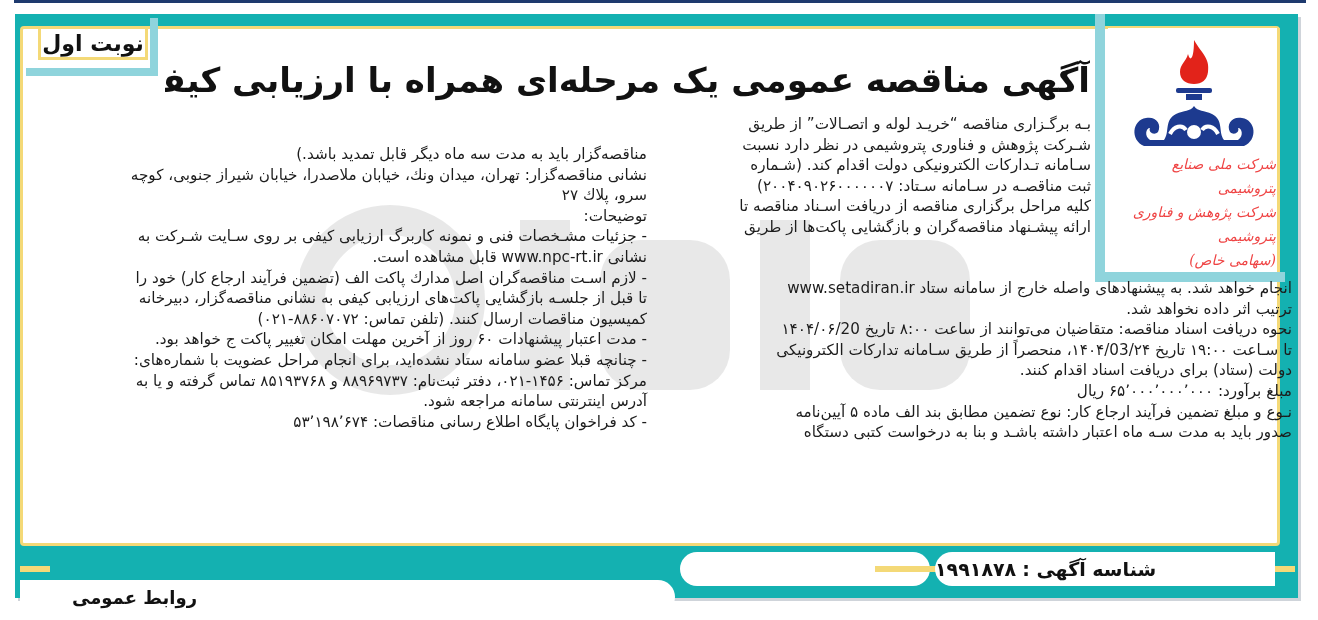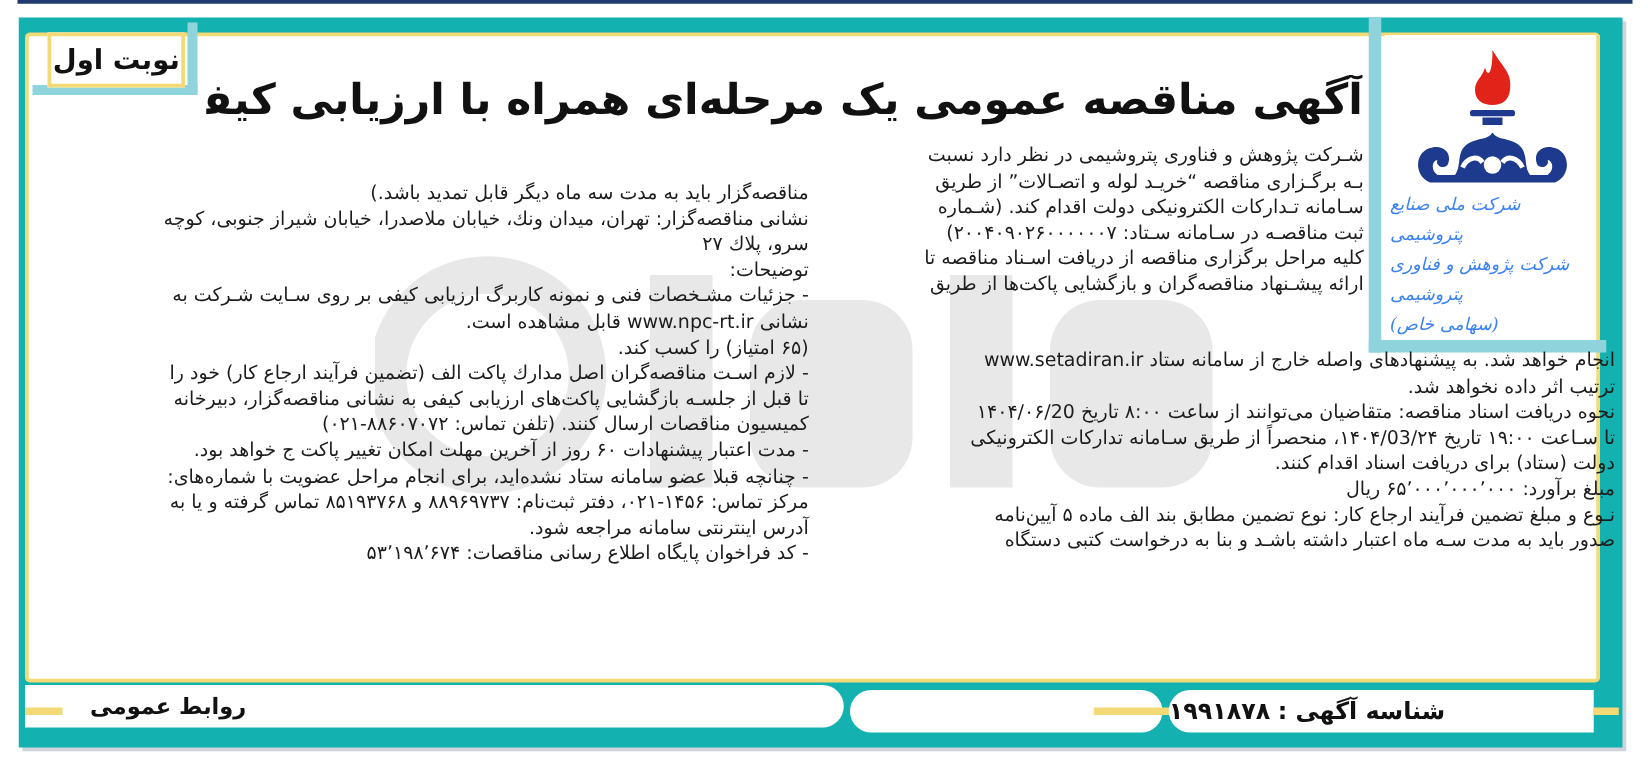--- a/index.html
+++ b/index.html
@@ -16,21 +16,21 @@
   }
   .inner {
     position: absolute; left: 20px; top: 26px; width: 1260px; height: 520px;
     background: #fff;
     border: 3px solid #f4d977;
     border-radius: 4px;
   }
 
   
   .badge {
-    position: absolute; left: 38px; top: 26px; width: 110px; height: 44px;
+    position: absolute; left: 38px; top: 26px; width: 110px; height: 34px;
     background: #fff; border: 3px solid #f4d977;
     display: flex; align-items: center; justify-content: center;
     font-weight: bold; font-size: 22px; color: #111;
     direction: rtl;
   }
   .badge-bar-v { position: absolute; left: 150px; top: 18px; width: 8px; height: 56px; background: #8fd4dc; }
   .badge-bar-h { position: absolute; left: 26px; top: 68px; width: 132px; height: 8px; background: #8fd4dc; }
 
   .headline {
     position: absolute; left: 165px; top: 60px; width: 925px; height: 50px;
@@ -42,43 +42,43 @@
   
   .logo-box {
     position: absolute; left: 1108px; top: 28px; width: 172px; height: 252px;
     background: #fff; border-right: 3px solid #f4d977;
   }
   .logo-bar-v { position: absolute; left: 1095px; top: 14px; width: 10px; height: 268px; background: #8fd4dc; }
   .logo-bar-h { position: absolute; left: 1095px; top: 272px; width: 190px; height: 10px; background: #8fd4dc; }
   .logo-svg { position: absolute; left: 1124px; top: 36px; width: 140px; height: 120px; }
   .logo-text {
     position: absolute; left: 1112px; top: 152px; width: 164px;
-    direction: rtl; text-align: left;
+    direction: rtl; text-align: right;
     font-family: "DejaVu Serif", serif; font-style: italic;
-    font-size: 14px; line-height: 24px; color: #3b82f6;
+    font-size: 14px; line-height: 24px; color: #ef4444;
   }
 
   
   .col {
     position: absolute; direction: rtl; text-align: justify; text-align-last: right;
     font-size: 15.2px; line-height: 20.6px; color: #1c1c1c;
   }
   .col p { margin: 0; }
   .col-right-top { left: 676px; top: 114px; width: 415px; }
   .col-right-bottom { left: 692px; top: 278px; width: 600px; }
   .col-left { left: 35px; top: 124px; width: 612px; margin-top: 20px; }
   .ltr { direction: ltr; unicode-bidi: embed; }
 
   
   .watermark {
     position: absolute; left: 300px; top: 200px; width: 720px; height: 200px;
     pointer-events: none; opacity: 0.13;
   }
   .footer-left-tab {
-    position: absolute; left: 20px; top: 548px; width: 655px; height: 34px; background: #fff;
+    position: absolute; left: 20px; top: 580px; width: 655px; height: 34px; background: #fff;
     border-radius: 0 18px 18px 0;
     display: flex; align-items: center;
     direction: rtl; padding-right: 478px;
     font-size: 18px; font-weight: bold; color: #111;
   }
   .footer-right-tab {
     position: absolute; left: 935px; top: 552px; width: 340px; height: 34px; background: #fff;
     border-radius: 18px 0 0 18px;
     display: flex; align-items: center; justify-content: flex-end;
     direction: rtl; padding-right: 10px;
@@ -122,22 +122,22 @@
 
 <svg class="watermark" viewBox="0 0 720 200">
   <circle cx="90" cy="100" r="80" fill="none" stroke="#555" stroke-width="30"></circle>
   <rect x="220" y="20" width="50" height="170" fill="#555"></rect>
   <rect x="300" y="40" width="130" height="150" rx="40" fill="#555"></rect>
   <rect x="460" y="20" width="50" height="170" fill="#555"></rect>
   <rect x="540" y="40" width="130" height="150" rx="40" fill="#555"></rect>
 </svg>
 
 <div class="col col-right-top">
+  <p>بـه برگـزاری مناقصه “خریـد لوله و اتصـالات” از طریق</p>
   <p>شـرکت پژوهش و فناوری پتروشیمی در نظر دارد نسبت</p>
-  <p>بـه برگـزاری مناقصه “خریـد لوله و اتصـالات” از طریق</p>
   <p>سـامانه تـدارکات الکترونیکی دولت اقدام کند. (شـماره</p>
   <p>ثبت مناقصـه در سـامانه سـتاد: ۲۰۰۴۰۹۰۲۶۰۰۰۰۰۰۷)</p>
   <p>کلیه مراحل برگزاری مناقصه از دریافت اسـناد مناقصه تا</p>
   <p>ارائه پیشـنهاد مناقصه‌گران و بازگشایی پاکت‌ها از طریق</p>
 </div>
 
 <div class="col col-right-bottom">
   <p><span>انجام خواهد شد. به پیشنهادهای واصله خارج از سامانه ستاد</span> <span class="ltr">www.setadiran.ir</span></p>
   <p>ترتیب اثر داده نخواهد شد.</p>
   <p>نحوه دریافت اسناد مناقصه: متقاضیان می‌توانند از ساعت ۸:۰۰ تاریخ ۱۴۰۴/۰۶/20</p>
@@ -148,21 +148,20 @@
   <p>صدور باید به مدت سـه ماه اعتبار داشته باشـد و بنا به درخواست کتبی دستگاه</p>
 </div>
 
 <div class="col col-left">
   <p>مناقصه‌گزار باید به مدت سه ماه دیگر قابل تمدید باشد.)</p>
   <p>نشانی مناقصه‌گزار: تهران، میدان ونك، خیابان ملاصدرا، خیابان شیراز جنوبی، کوچه</p>
   <p>سرو، پلاك ۲۷</p>
   <p>توضیحات:</p>
   <p>- جزئیات مشـخصات فنی و نمونه کاربرگ ارزیابی کیفی بر روی سـایت شـرکت به</p>
   <p>نشانی www.npc-rt.ir قابل مشاهده است.</p>
-  <p>(۶۵ امتیاز) را کسب کند.</p>
   <p>- لازم اسـت مناقصه‌گران اصل مدارك پاکت الف (تضمین فرآیند ارجاع کار) خود را</p>
   <p>تا قبل از جلسـه بازگشایی پاکت‌های ارزیابی کیفی به نشانی مناقصه‌گزار، دبیرخانه</p>
   <p>کمیسیون مناقصات ارسال کنند. (تلفن تماس: ۸۸۶۰۷۰۷۲-۰۲۱)</p>
   <p>- مدت اعتبار پیشنهادات ۶۰ روز از آخرین مهلت امکان تغییر پاکت ج خواهد بود.</p>
   <p>- چنانچه قبلا عضو سامانه ستاد نشده‌اید، برای انجام مراحل عضویت با شماره‌های:</p>
   <p>مرکز تماس: ۱۴۵۶-۰۲۱، دفتر ثبت‌نام: ۸۸۹۶۹۷۳۷ و ۸۵۱۹۳۷۶۸ تماس گرفته و یا به</p>
   <p>آدرس اینترنتی سامانه مراجعه شود.</p>
   <p>- کد فراخوان پایگاه اطلاع رسانی مناقصات: ۵۳٬۱۹۸٬۶۷۴</p>
 </div>
 

